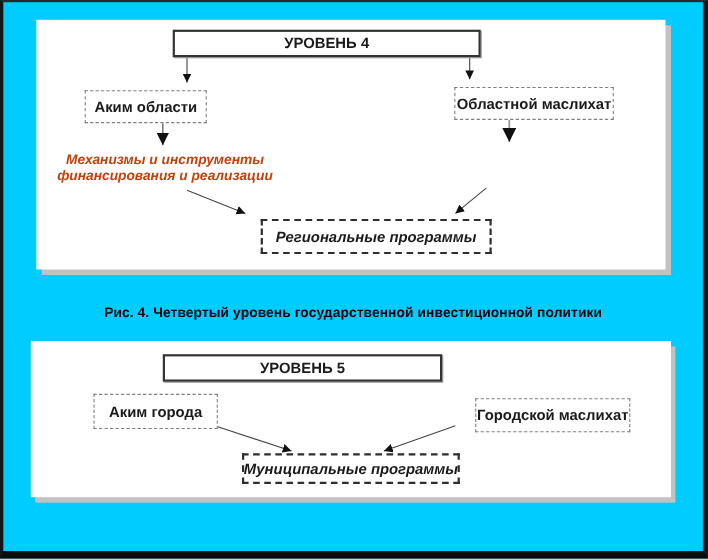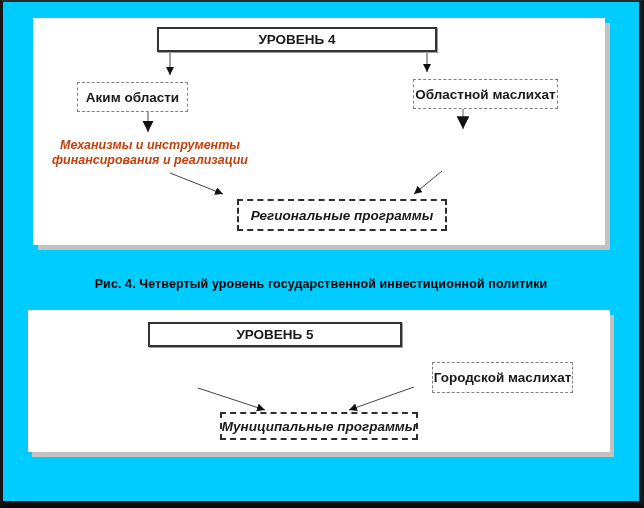--- a/index.html
+++ b/index.html
@@ -81,20 +81,23 @@
         </marker>
       </defs>
       <line x1="170" y1="78" x2="237" y2="100" stroke="#444444" stroke-width="1" marker-end="url(#ah5)"></line>
       <line x1="386" y1="77" x2="321" y2="100" stroke="#444444" stroke-width="1" marker-end="url(#ah5)"></line>
     </svg>
 
     <div class="box level-box" style="left:120px;top:12px;width:254px;height:25px;">
       <span>УРОВЕНЬ 5</span>
     </div>
 
+    <div class="box dashed-box" style="left:57px;top:48px;width:113px;height:32px;">
+      <span>Аким города</span>
+    </div>
 
     <div class="box dashed-box" style="left:404px;top:52px;width:141px;height:31px;">
       <span>Городской маслихат</span>
     </div>
 
     <div class="box result-box" style="left:192px;top:102px;width:198px;height:28px;">
       <span>Муниципальные программы</span>
     </div>
   </div>
 

